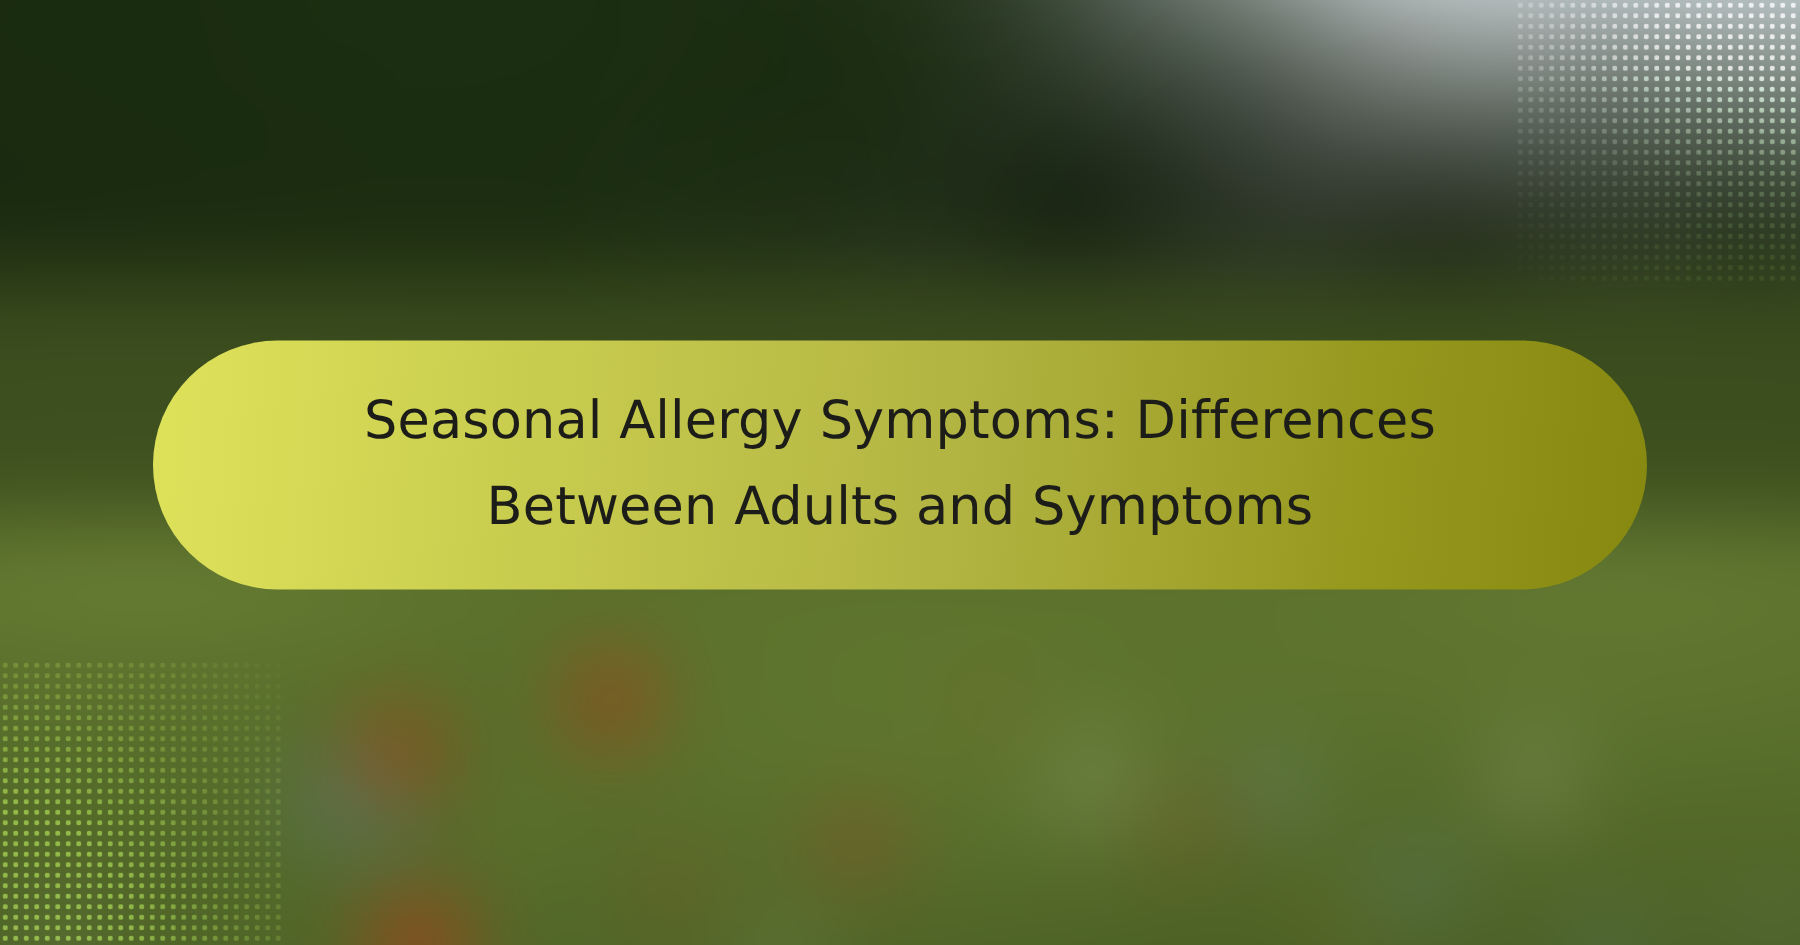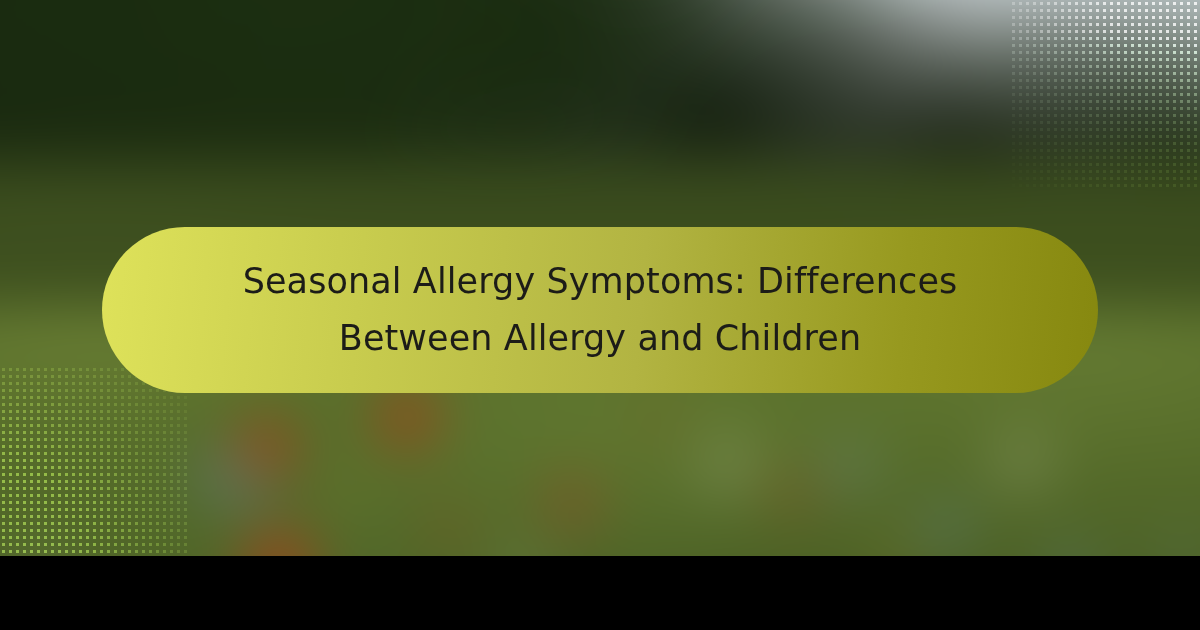--- a/index.html
+++ b/index.html
@@ -8,21 +8,21 @@
     padding: 0;
     background: #000;
   }
   body {
     font-family: "DejaVu Sans", sans-serif;
   }
 
   .card {
     position: relative;
     width: 1200px;
-    height: 556px;
+    height: 630px;
     overflow: hidden;
     background: #2a3a1c;
   }
 
   
   .photo {
     position: absolute;
     inset: -60px;
     overflow: hidden;
   }
@@ -179,16 +179,16 @@
           <div class="bloom" style="left: 70%; top: 86.5%; width: 28px; height: 28px; background: rgb(199, 165, 58); opacity: 0.42; filter: blur(15px);"></div>
           <div class="bloom" style="left: 31%; top: 78%; width: 26px; height: 26px; background: rgb(201, 173, 62); opacity: 0.38; filter: blur(15px);"></div>
         </div>
     </div>
   </div>
 
   <div class="dots dots-tr"></div>
   <div class="dots dots-bl"></div>
 
   <div class="title-pill">
-    <h1 class="title-text"><span>Seasonal Allergy Symptoms: Differences</span><br><span>Between Allergy and Children</span></h1>
+    <h1 class="title-text"><span>Seasonal Allergy Symptoms: Differences</span><br><span>Between Adults and Symptoms</span></h1>
   </div>
 
 </div>
 
 </body></html>

